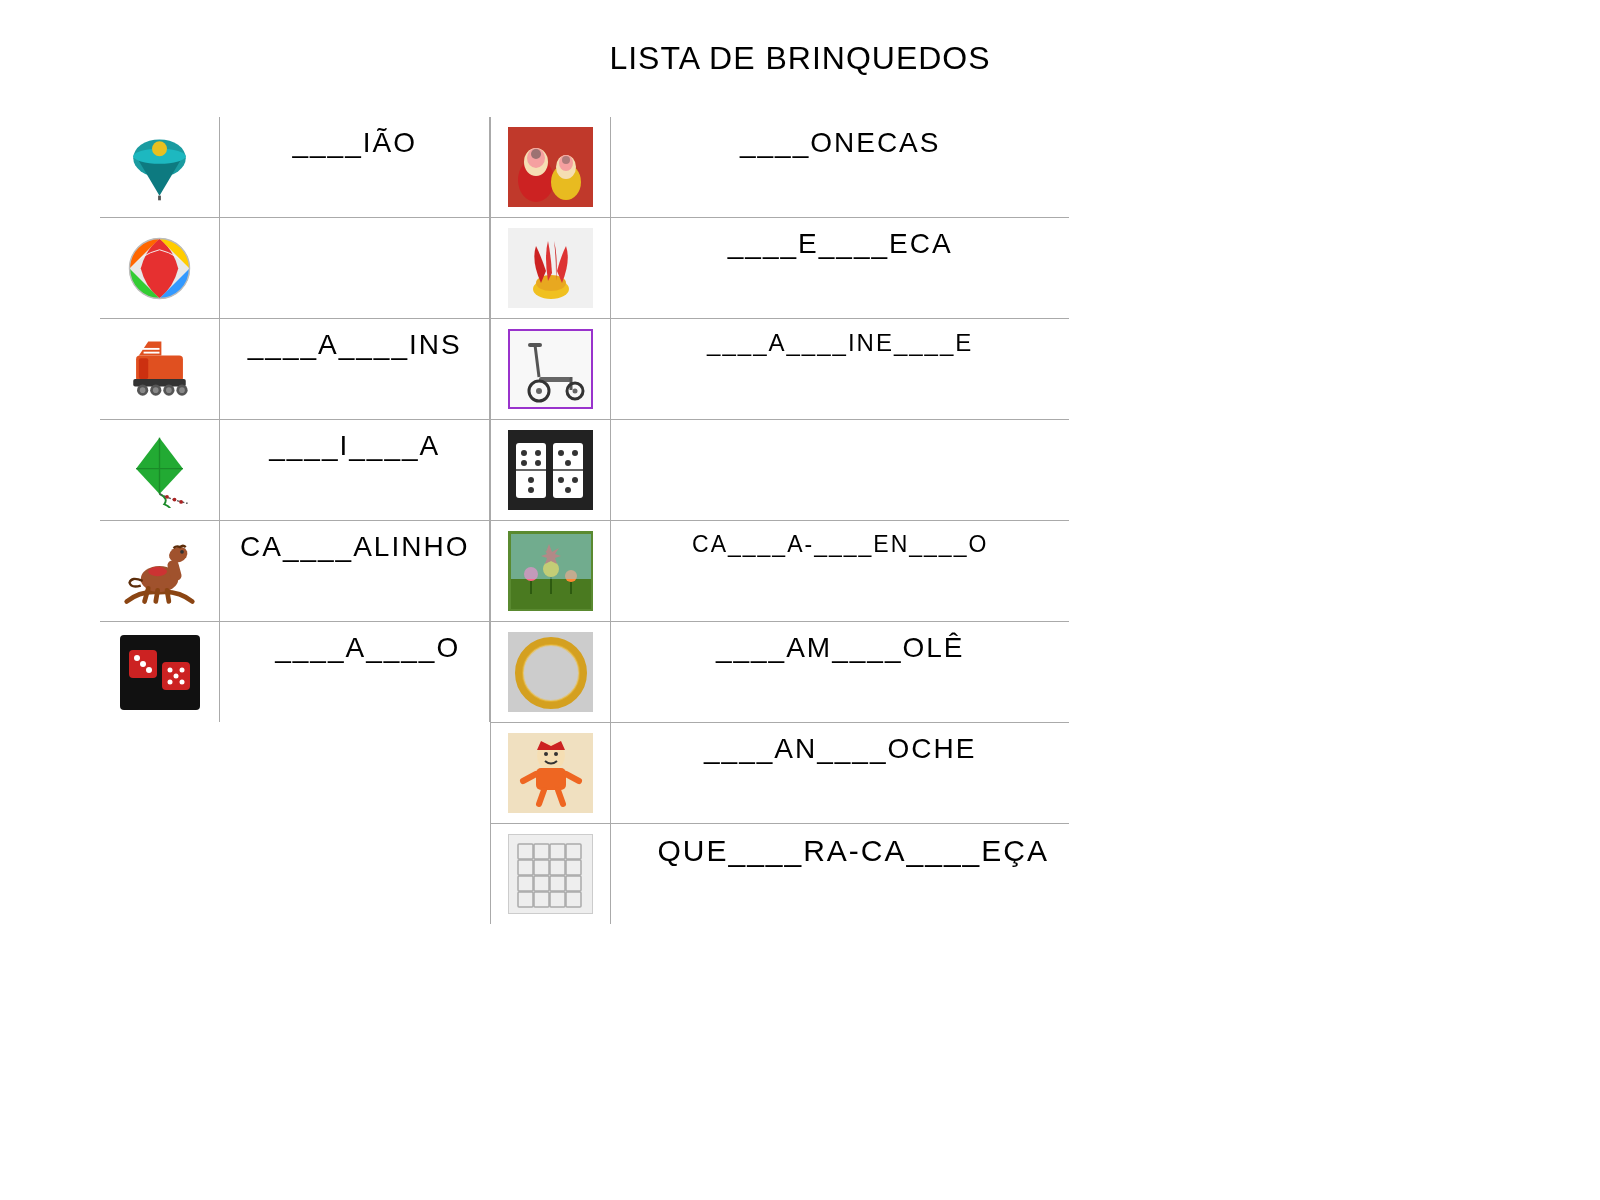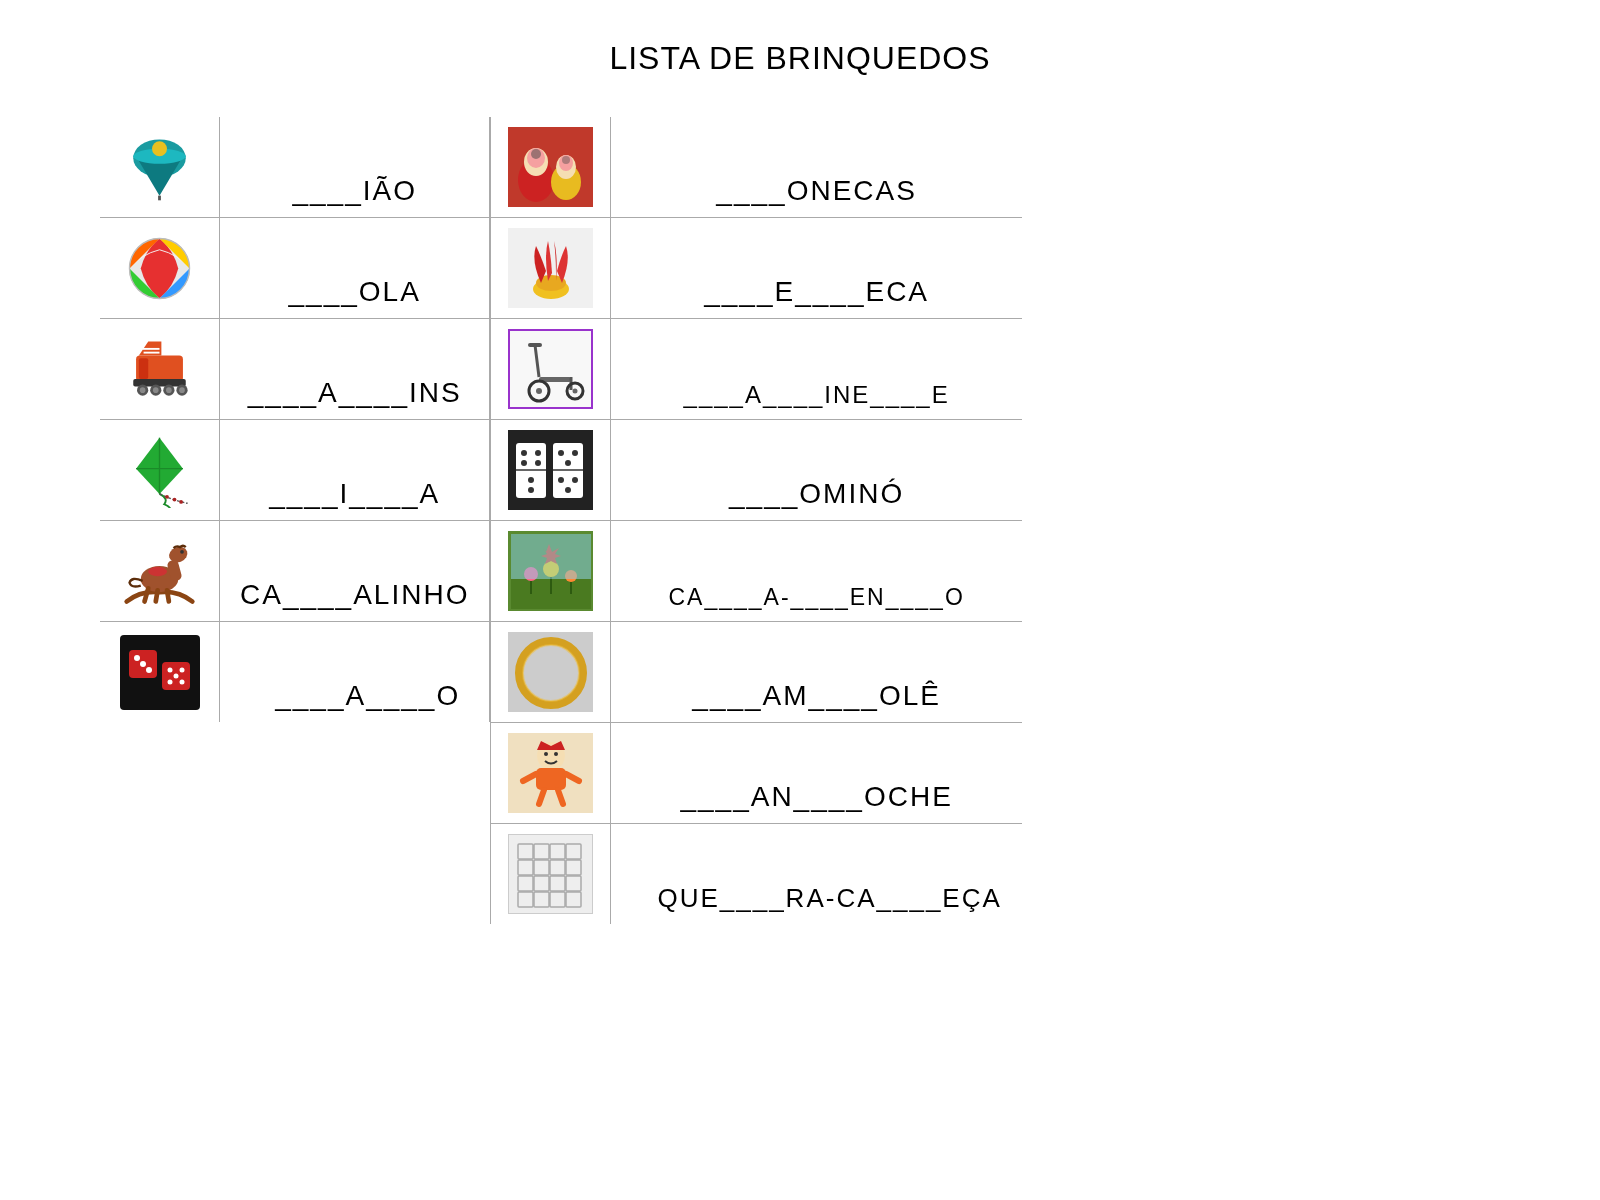--- a/index.html
+++ b/index.html
@@ -37,21 +37,21 @@
     .img-cell {
       display: flex;
       align-items: center;
       justify-content: center;
       padding: 10px;
       border-right: 1.5px solid #aaa;
       min-height: 100px;
     }
     .text-cell {
       display: flex;
-      align-items: flex-end;
+      align-items: flex-start;
       justify-content: center;
       font-size: 28px;
       font-weight: normal;
       letter-spacing: 2px;
       padding: 10px 20px;
       text-align: center;
     }
     .grid-wrapper {
       display: flex;
       width: 100%;
@@ -92,23 +92,20 @@
           <path d="M40,8 Q55,20 60,40 Q55,60 40,72 Q25,60 20,40 Q25,20 40,8Z" fill="#e63030"></path>
           <path d="M8,40 Q20,25 40,20 Q60,25 72,40" fill="none" stroke="#f5f5f5" stroke-width="1"></path>
           <circle cx="40" cy="40" r="32" fill="none" stroke="#ccc" stroke-width="1"></circle>
 
           <path d="M40,8 A32,32 0 0,1 72,40" fill="#ffcc00"></path>
           <path d="M72,40 A32,32 0 0,1 40,72" fill="#3399ff"></path>
           <path d="M40,72 A32,32 0 0,1 8,40" fill="#33cc33"></path>
           <path d="M8,40 A32,32 0 0,1 40,8" fill="#ff6600"></path>
           <circle cx="40" cy="40" r="32" fill="none" stroke="#bbb" stroke-width="1.5"></circle>
         </svg>
-      </div>
-      <div class="text-cell">
-        <span>____OLA</span>
       </div>
     </div>
 
 
     <div class="row">
       <div class="img-cell">
         <svg class="icon" viewBox="0 0 80 80">
 
           <rect x="15" y="25" width="50" height="28" rx="4" fill="#e05020"></rect>
           <rect x="18" y="28" width="10" height="22" rx="2" fill="#cc3010"></rect>
@@ -299,23 +296,20 @@
             <line x1="42" y1="37" x2="72" y2="37" stroke="#333" stroke-width="1.5"></line>
             <circle cx="50" cy="20" r="3" fill="#333"></circle>
             <circle cx="64" cy="20" r="3" fill="#333"></circle>
             <circle cx="57" cy="30" r="3" fill="#333"></circle>
             <circle cx="50" cy="47" r="3" fill="#333"></circle>
             <circle cx="64" cy="47" r="3" fill="#333"></circle>
             <circle cx="57" cy="57" r="3" fill="#333"></circle>
           </svg>
         </div>
       </div>
-      <div class="text-cell">
-        <span>____OMINÓ</span>
-      </div>
     </div>
 
     <div class="row">
       <div class="img-cell">
         <div style="width:85px;height:80px;background:#5a8a30;display:flex;align-items:center;justify-content:center;overflow:hidden;">
           <svg width="80" height="75" viewBox="0 0 80 75">
 
             <rect x="0" y="45" width="80" height="30" fill="#4a7a20"></rect>
 
             <circle cx="20" cy="40" r="7" fill="#ff6688"></circle>
@@ -400,18 +394,18 @@
             <rect x="37" y="37" width="15" height="15" rx="1" fill="none" stroke="#aaa" stroke-width="1.5"></rect>
             <rect x="53" y="37" width="15" height="15" rx="1" fill="none" stroke="#aaa" stroke-width="1.5"></rect>
 
             <rect x="5" y="53" width="15" height="15" rx="1" fill="none" stroke="#aaa" stroke-width="1.5"></rect>
             <rect x="21" y="53" width="15" height="15" rx="1" fill="none" stroke="#aaa" stroke-width="1.5"></rect>
             <rect x="37" y="53" width="15" height="15" rx="1" fill="none" stroke="#aaa" stroke-width="1.5"></rect>
             <rect x="53" y="53" width="15" height="15" rx="1" fill="none" stroke="#aaa" stroke-width="1.5"></rect>
           </svg>
         </div>
       </div>
-      <div class="text-cell" style="font-size:26px;">
+      <div class="text-cell" style="font-size:30px;">
         <span>QUE____RA-CA____EÇA</span>
       </div>
     </div>
   </div>
 </div>
 
 </body></html>

